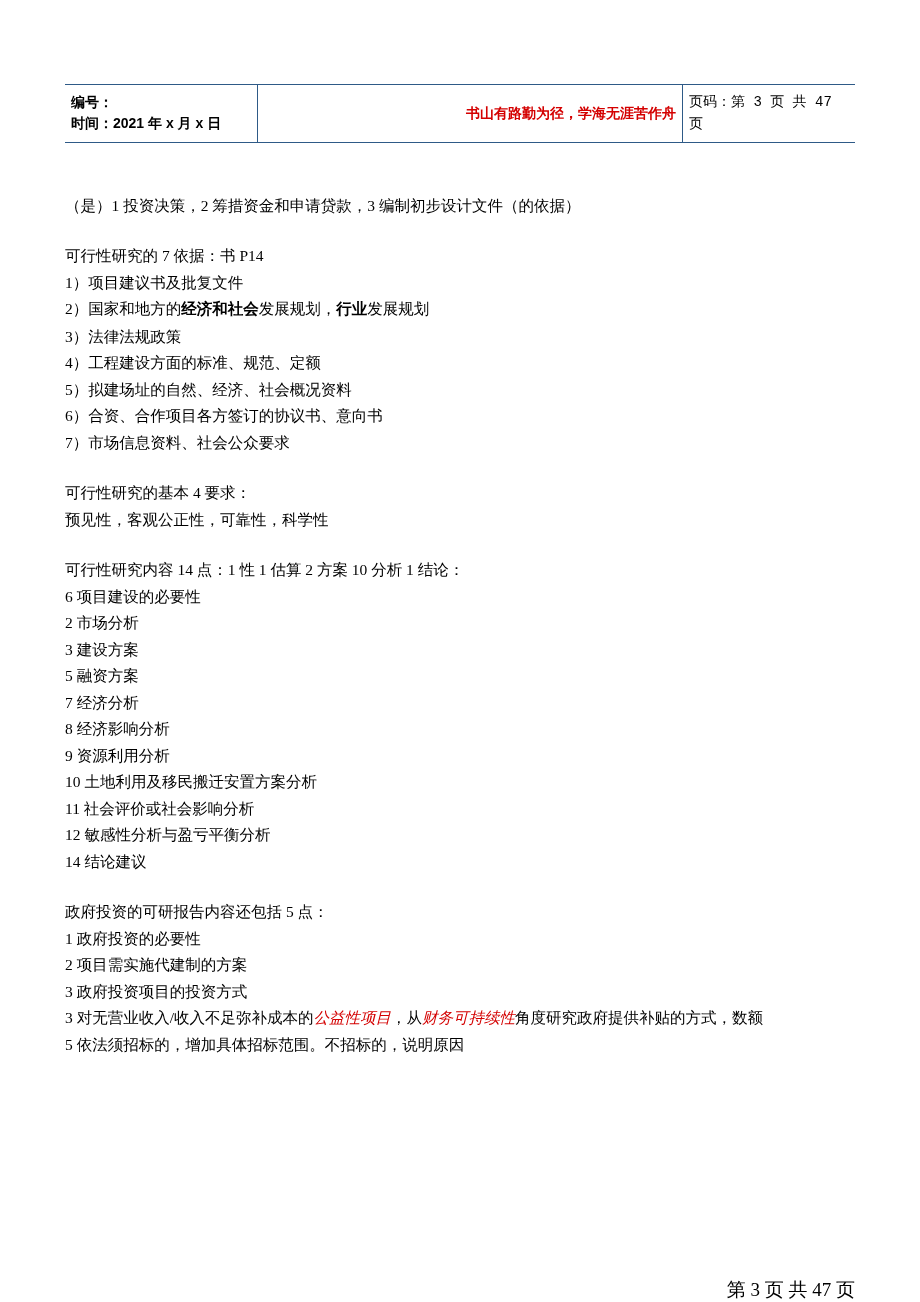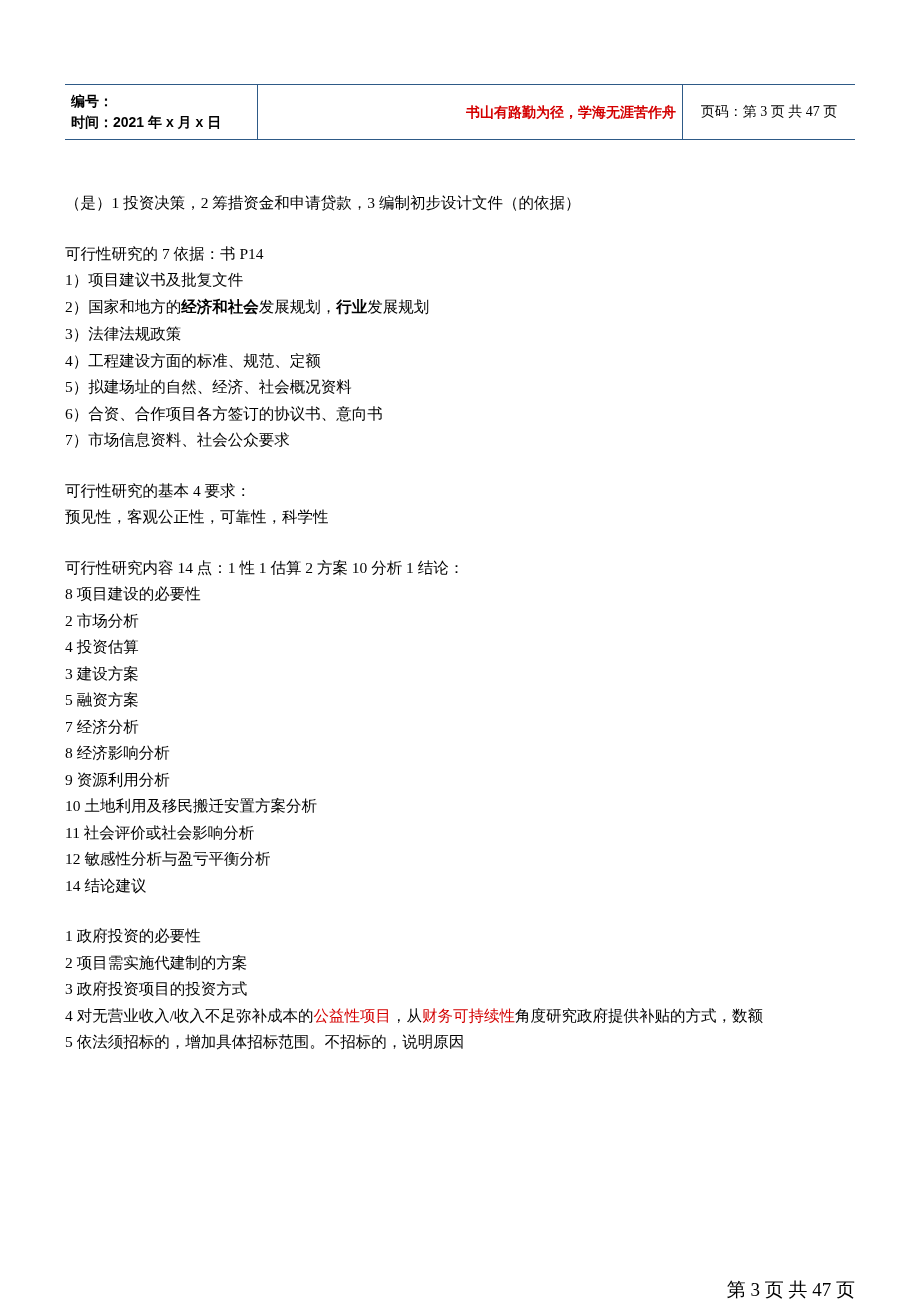--- a/index.html
+++ b/index.html
@@ -46,30 +46,29 @@
   }
   .header-center {
     text-align: right;
     color: #d40000;
     font-family: "SimHei", "黑体", sans-serif;
     font-weight: bold;
     font-size: 18px;
   }
   .header-right {
     width: 160px;
-    font-family: Liberation Serif, serif;
+    font-family: Liberation Mono, monospace;
     font-size: 14px;
-    text-align: center;
   }
   .body-text p {
     margin: 0 0 0 0;
     line-height: 26.5px;
   }
   .spacer { height: 24px; }
-  .red { color: #d40000; }
+  .red { color: #d40000; font-style: italic; }
   .bold { font-weight: bold; }
   .hei { font-family: Liberation Mono, monospace; }
   .footer {
     position: absolute;
     bottom: 25px;
     right: 65px;
     font-size: 19px;
     font-family: "SimSun", "宋体", serif;
   }
 </style>
@@ -108,38 +107,38 @@
     <p>5）拟建场址的自然、经济、社会概况资料</p>
     <p>6）合资、合作项目各方签订的协议书、意向书</p>
     <p>7）市场信息资料、社会公众要求</p>
     <div class="spacer"></div>
 
     <p>可行性研究的基本 4 要求：</p>
     <p>预见性，客观公正性，可靠性，科学性</p>
     <div class="spacer"></div>
 
     <p>可行性研究内容 14 点：1 性 1 估算 2 方案 10 分析 1 结论：</p>
-    <p>8 项目建设的必要性</p>
+    <p>6 项目建设的必要性</p>
     <p>2 市场分析</p>
-    <p>4 投资估算</p>
     <p>3 建设方案</p>
     <p>5 融资方案</p>
     <p>7 经济分析</p>
     <p>8 经济影响分析</p>
     <p>9 资源利用分析</p>
     <p>10 土地利用及移民搬迁安置方案分析</p>
     <p>11 社会评价或社会影响分析</p>
     <p>12 敏感性分析与盈亏平衡分析</p>
     <p>14 结论建议</p>
     <div class="spacer"></div>
 
+    <p>政府投资的可研报告内容还包括 5 点：</p>
     <p>1 政府投资的必要性</p>
     <p>2 项目需实施代建制的方案</p>
     <p>3 政府投资项目的投资方式</p>
-    <p><span>4 对无营业收入/收入不足弥补成本的</span><span class="red">公益性项目</span><span>，从</span><span class="red">财务可持续性</span><span>角度研究政府提供补贴的方式，数额</span></p>
+    <p><span>3 对无营业收入/收入不足弥补成本的</span><span class="red">公益性项目</span><span>，从</span><span class="red">财务可持续性</span><span>角度研究政府提供补贴的方式，数额</span></p>
     <p>5 依法须招标的，增加具体招标范围。不招标的，说明原因</p>
     <div class="spacer"></div>
 
 
   </div>
 
   <div class="footer">第 3 页 共 47 页</div>
 
 </div>
 

